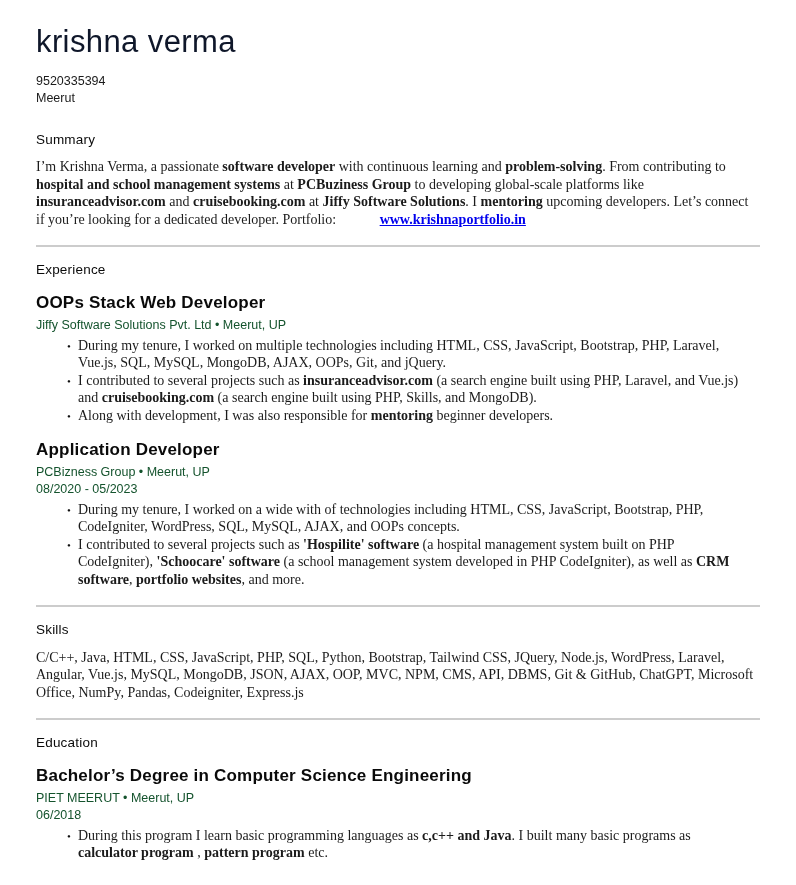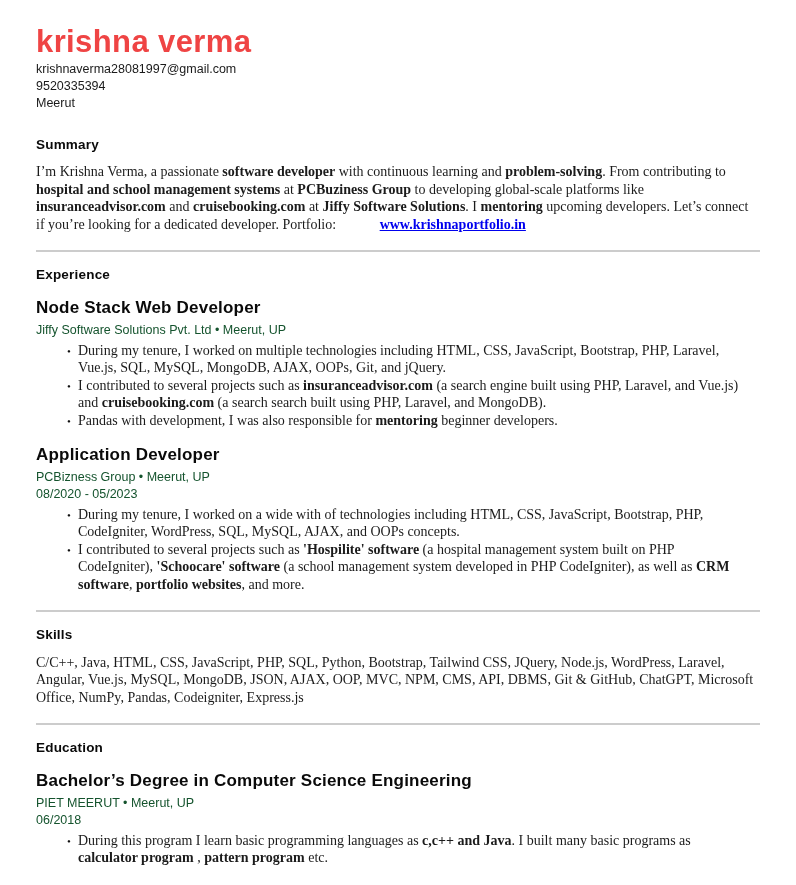--- a/index.html
+++ b/index.html
@@ -4,29 +4,29 @@
 <style>
   html, body { margin:0; padding:0; }
   body {
     width:796px; height:885px; overflow:hidden;
     background:#ffffff; color:#141414;
     font-family:"Liberation Sans", sans-serif;
   }
   .page { padding:26px 36px 0 36px; }
 
   .name {
-    font-size:31px; font-weight:700; line-height:1;
-    letter-spacing:0.4px; color:#ef4444; margin:0 0 4px 0;
+    font-size:31px; font-weight:400; line-height:1;
+    letter-spacing:0.4px; color:#0f172a; margin:0 0 16px 0;
   }
   .contact-line { font-size:12.5px; line-height:17px; color:#1a1a1a; }
 
   .section { margin-top:26px; }
   .section-after-rule { margin-top:16px; }
   .section-heading {
-    font-size:13.5px; font-weight:700; line-height:1.05;
+    font-size:13.5px; font-weight:400; line-height:1.05;
     letter-spacing:0.2px; color:#0a0a0a; margin:0;
   }
 
   .serif, .bullets li {
     font-family:"Liberation Serif","DejaVu Serif",serif;
     font-size:14px; line-height:17.5px; color:#1b1b1b;
   }
   p.serif { margin:11px 0 0 0; }
   .b { font-weight:700; }
   .link { color:var(--link-color,#0000ee); font-weight:700; text-decoration:underline;margin-left:40px; }
@@ -49,45 +49,44 @@
   }
 </style>
 </head>
 <body>
 
 <div class="page">
 
   <header>
     <h1 class="name">krishna verma</h1>
     <div>
-      <div class="contact-line">krishnaverma28081997@gmail.com</div>
       <div class="contact-line">9520335394</div>
       <div class="contact-line">Meerut</div>
     </div>
   </header>
 
   <section class="section">
     <h2 class="section-heading">Summary</h2>
     <p class="serif"><span>I’m Krishna Verma, a passionate </span><span class="b">software developer</span><span> with continuous learning and </span><span class="b">problem-solving</span><span>. From contributing to </span><span class="b">hospital and school management systems</span><span> at </span><span class="b">PCBuziness Group</span><span> to developing global-scale platforms like </span><span class="b">insuranceadvisor.com</span><span> and </span><span class="b">cruisebooking.com</span><span> at </span><span class="b">Jiffy Software Solutions</span><span>. I </span><span class="b">mentoring</span><span> upcoming developers. Let’s connect if you’re looking for a dedicated developer. Portfolio: </span><a href="#" class="link b">www.krishnaportfolio.in</a></p>
   </section>
 
   <hr class="rule">
 
   <section class="section-after-rule">
     <h2 class="section-heading">Experience</h2>
 
     <article class="job">
-      <h3 class="job-title">Node Stack Web Developer</h3>
+      <h3 class="job-title">OOPs Stack Web Developer</h3>
       <div class="meta-block">
         <div class="meta">Jiffy Software Solutions Pvt. Ltd • Meerut, UP</div>
       </div>
       <ul class="bullets">
         <li><span>During my tenure, I worked on multiple technologies including HTML, CSS, JavaScript, Bootstrap, PHP, Laravel, Vue.js, SQL, MySQL, MongoDB, AJAX, OOPs, Git, and jQuery.</span></li>
-        <li><span>I contributed to several projects such as </span><span class="b">insuranceadvisor.com</span><span> (a search engine built using PHP, Laravel, and Vue.js) and </span><span class="b">cruisebooking.com</span><span> (a search search built using PHP, Laravel, and MongoDB).</span></li>
-        <li><span>Pandas with development, I was also responsible for </span><span class="b">mentoring</span><span> beginner developers.</span></li>
+        <li><span>I contributed to several projects such as </span><span class="b">insuranceadvisor.com</span><span> (a search engine built using PHP, Laravel, and Vue.js) and </span><span class="b">cruisebooking.com</span><span> (a search engine built using PHP, Skills, and MongoDB).</span></li>
+        <li><span>Along with development, I was also responsible for </span><span class="b">mentoring</span><span> beginner developers.</span></li>
       </ul>
     </article>
 
     <article class="job">
       <h3 class="job-title">Application Developer</h3>
       <div class="meta-block">
         <div class="meta">PCBizness Group • Meerut, UP</div>
         <div class="meta">08/2020 - 05/2023</div>
       </div>
       <ul class="bullets">

